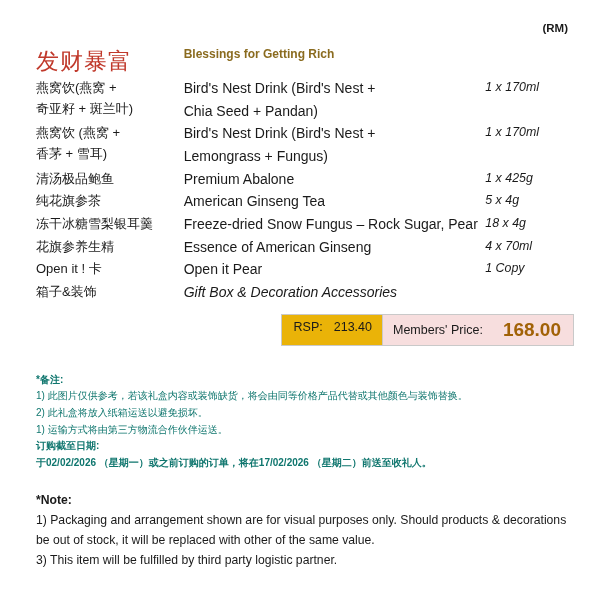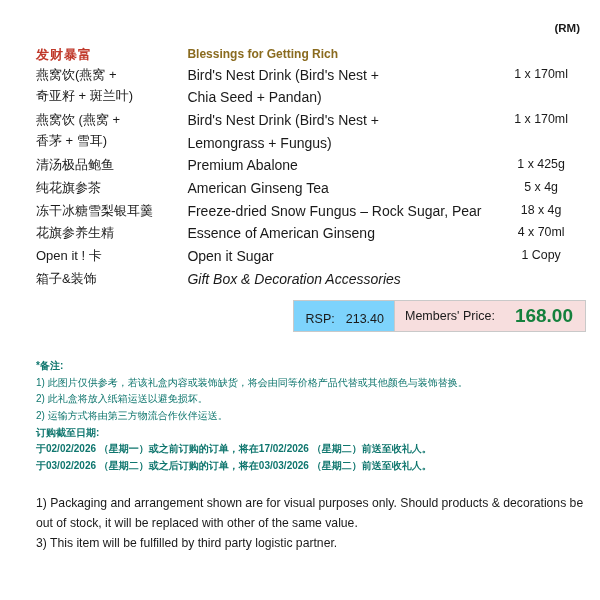--- a/index.html
+++ b/index.html
@@ -12,21 +12,21 @@
     background: #ffffff;
     font-family: "Liberation Sans", sans-serif;
     color: #1a1a1a;
     overflow: hidden;
   }
   .page {
     position: relative;
     width: 600px;
     height: 460px;
     box-sizing: border-box;
-    padding: 22px 14px 10px 36px;
+    padding: 22px 26px 10px 36px;
   }
 
   
   .currency-row {
     text-align: right;
     font-size: 11.5px;
     font-weight: bold;
     color: #1a1a1a;
     margin-bottom: 12px;
     padding-right: 6px;
@@ -36,26 +36,26 @@
   .product-table {
     width: 100%;
     border-collapse: collapse;
   }
   .product-table td {
     vertical-align: top;
     padding: 0;
   }
   .col-cn   { width: 152px; }
   .col-en   { width: 310px; }
-  .col-qty  { width: 90px; text-align: center; }
+  .col-qty  { width: 90px; text-align: left; font-style: italic; }
 
   .title-cn {
     color: #c0392b;
-    font-size: 13px;
-    font-weight: bold;
+    font-size: 23px;
+    font-weight: normal;
     letter-spacing: 1px;
     padding-bottom: 6px;
     line-height: 1.35;
   }
   .title-en {
     color: #8a6b1f;
     font-size: 12px;
     font-weight: bold;
     padding-bottom: 6px;
     line-height: 1.35;
@@ -86,43 +86,43 @@
   
   .price-bar {
     margin-top: 10px;
     display: flex;
     justify-content: flex-end;
     align-items: stretch;
   }
   .rsp-box {
     border: 1px solid #c9c9c9;
     border-right: none;
-    background: #7dd3fc;
+    background: #eab308;
     padding: 5px 10px 5px 12px;
     font-size: 12.5px;
     display: flex;
-    align-items: flex-end;
+    align-items: flex-start;
     color: #1a1a1a;
   }
   .members-box {
     border: 1px solid #c9c9c9;
     background: #f7dede;
     padding: 4px 12px 4px 10px;
     display: flex;
     align-items: center;
     gap: 20px;
   }
   .members-label {
     font-size: 12.5px;
     color: #1a1a1a;
   }
   .members-value {
     font-size: 19px;
     font-weight: bold;
-    color: #15803d;
+    color: #a16207;
   }
 
   
   .notes {
     margin-top: 26px;
   }
   .note-cn {
     color: #0f766e;
     font-size: 10px;
     line-height: 1.66;
@@ -189,21 +189,21 @@
     </tr>
 
     <tr>
       <td class="cell-cn">花旗参养生精</td>
       <td class="cell-en">Essence of American Ginseng</td>
       <td class="col-qty cell-qty">4 x 70ml</td>
     </tr>
 
     <tr>
       <td class="cell-cn">Open it ! 卡</td>
-      <td class="cell-en">Open it Sugar</td>
+      <td class="cell-en">Open it Pear</td>
       <td class="col-qty cell-qty">1 Copy</td>
     </tr>
 
     <tr>
       <td class="cell-cn">箱子&amp;装饰</td>
       <td class="cell-en italic">Gift Box &amp; Decoration Accessories</td>
       <td class="col-qty cell-qty"></td>
     </tr>
   </tbody>
     </table>
@@ -217,26 +217,26 @@
       <span class="members-label">Members' Price:</span>
       <span class="members-value">168.00</span>
     </div>
   </div>
 
   <div class="notes">
     <div class="note-cn">
       <div class="heading">*备注:</div>
       <div>1) 此图片仅供参考，若该礼盒内容或装饰缺货，将会由同等价格产品代替或其他颜色与装饰替换。</div>
       <div>2) 此礼盒将放入纸箱运送以避免损坏。</div>
-      <div>2) 运输方式将由第三方物流合作伙伴运送。</div>
+      <div>1) 运输方式将由第三方物流合作伙伴运送。</div>
       <div class="sub-heading">订购截至日期:</div>
       <div class="sub-heading">于02/02/2026 （星期一）或之前订购的订单，将在17/02/2026 （星期二）前送至收礼人。</div>
-      <div class="sub-heading">于03/02/2026 （星期二）或之后订购的订单，将在03/03/2026 （星期二）前送至收礼人。</div>
     </div>
 
     <div class="note-en">
+      <p class="heading">*Note:</p>
       <p>1) Packaging and arrangement shown are for visual purposes only. Should products &amp; decorations be out of stock, it will be replaced with other of the same value.</p>
       <p>3) This item will be fulfilled by third party logistic partner.</p>
 
     </div>
   </div>
 
 </div>
 
 </body></html>

